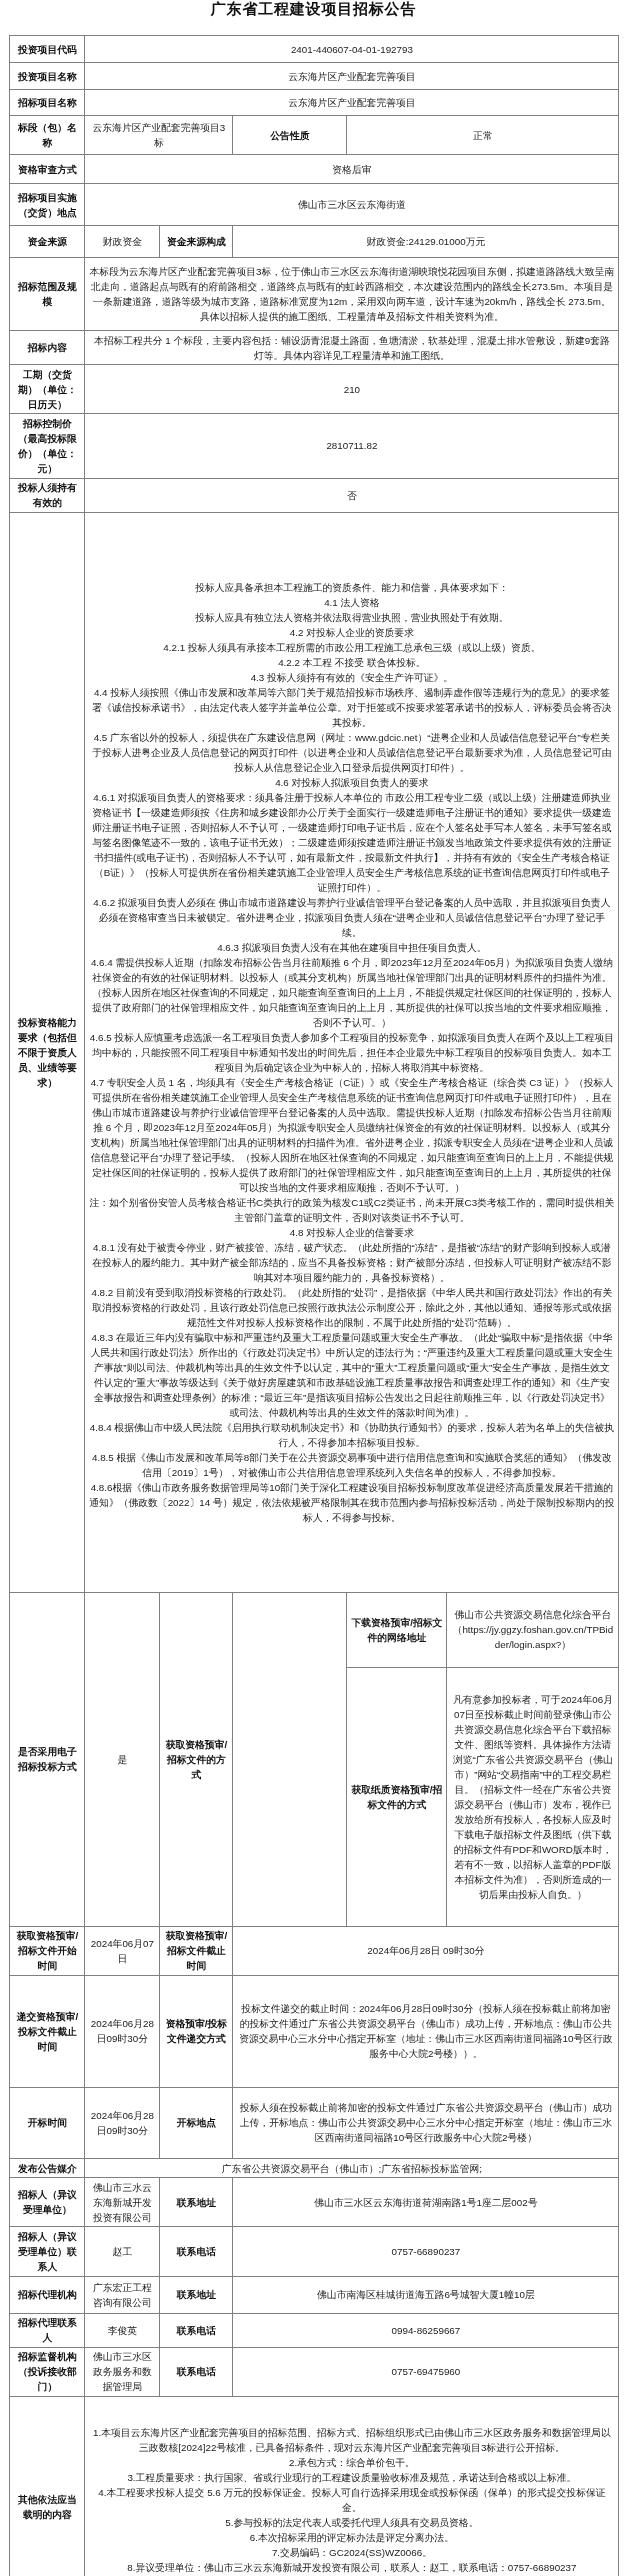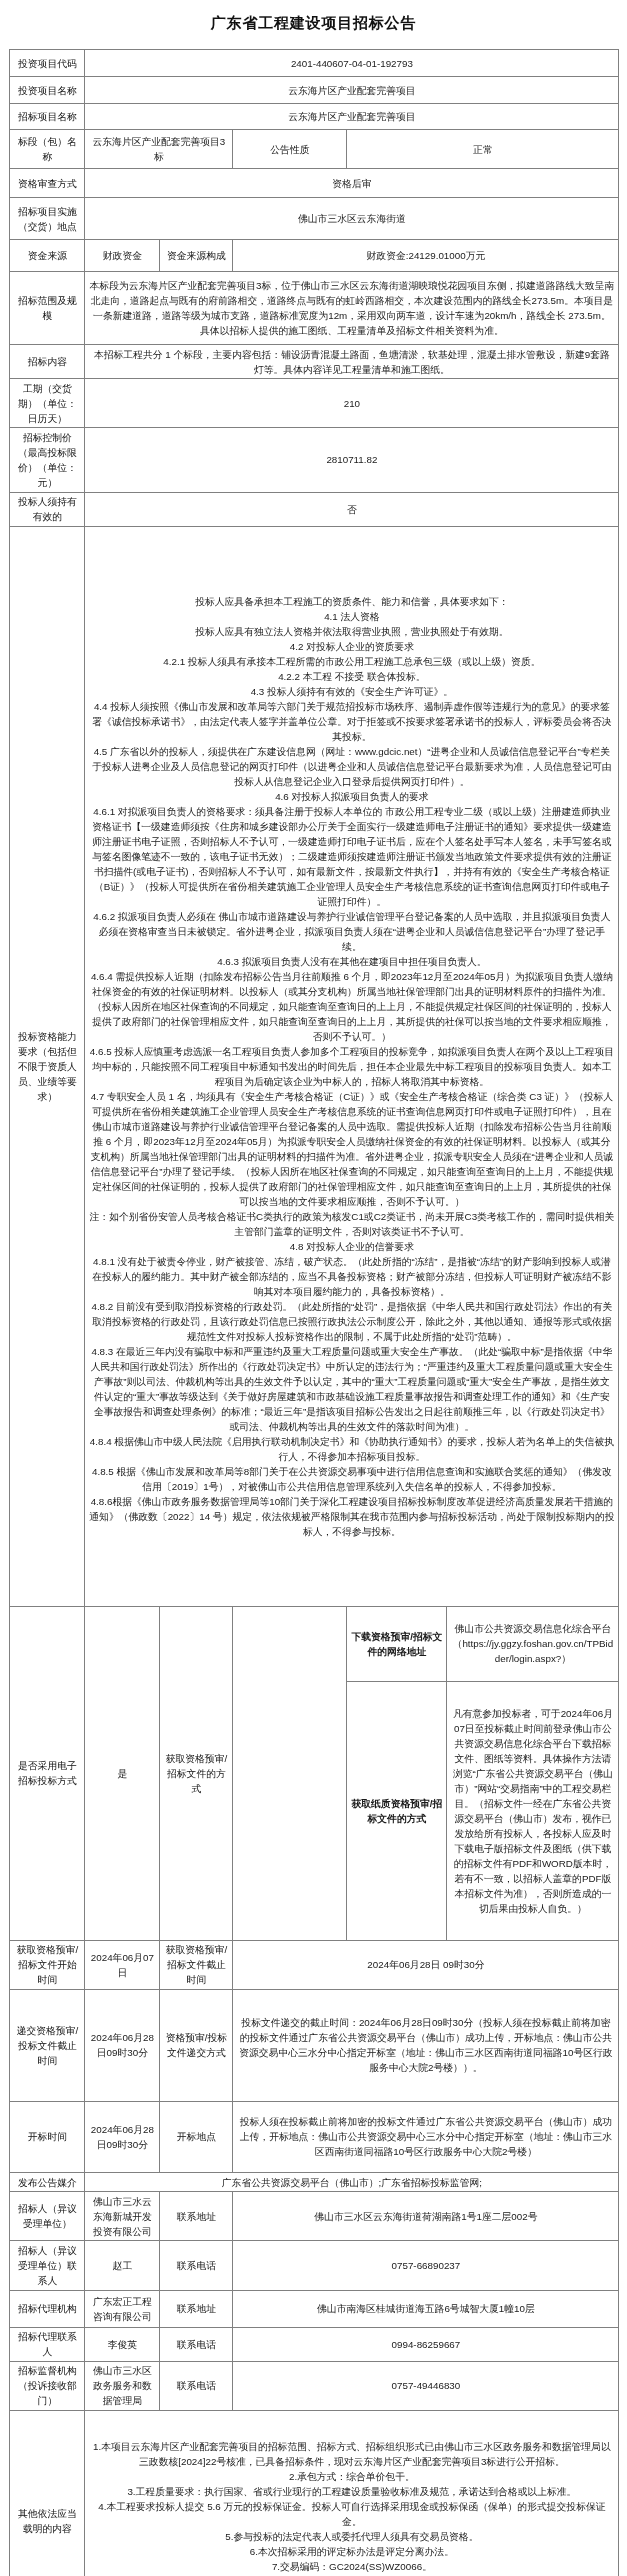--- a/index.html
+++ b/index.html
@@ -2,36 +2,36 @@
 <html style="font-size:12.6px"><head>
 <meta charset="utf-8">
 <style>
   html,body{margin:0;padding:0;background:#ffffff;}
   body{
     width:627px;height:2576px;position:relative;
     font-family:"Liberation Sans","DejaVu Sans",sans-serif;
     color:#1a1a1a;
   }
   .page-title{
-    padding-top:14px;height:35px;text-align:center;
+    padding-top:0;height:35px;text-align:center;
     font-size:15px;font-weight:bold;letter-spacing:0.8px;color:#111;
   }
   table.doc{
     border-collapse:collapse;table-layout:fixed;
     width:609px;margin-left:9.4px;
   }
   table.doc td{
     border:0.8px solid #808080;
     padding:1.6px 3.9px;
     font-size:9.8px;line-height:15px;
     text-align:center;vertical-align:middle;
     word-break:break-all;overflow-wrap:anywhere;
     white-space:pre-wrap;
   }
-  td.lbl{font-weight:normal;color:#111;}
+  td.lbl{font-weight:bold;color:#111;}
   td.para{
     text-align:left;font-size:11.8px;line-height:15px;
   }
   td.bigcell{
     text-align:left;font-size:11.8px;line-height:14px;margin-top:34px;
   }
   td.sublbl{font-weight:bold;font-size:10.2px;line-height:14px;margin-top:39px;}
 </style>
 </head>
 <body>
@@ -205,21 +205,21 @@
     <td class="lbl">招标代理联系人</td>
     <td>李俊英</td>
     <td class="lbl">联系电话</td>
     <td colspan="3">0994-86259667</td>
   </tr>
 
   <tr style="height:34px">
     <td class="lbl">招标监督机构（投诉接收部门）</td>
     <td>佛山市三水区政务服务和数据管理局</td>
     <td class="lbl">联系电话</td>
-    <td colspan="3">0757-49446830</td>
+    <td colspan="3">0757-69475960</td>
   </tr>
 
   <tr style="height:222px">
     <td class="lbl">其他依法应当载明的内容</td>
     <td colspan="5" class="para">1.本项目云东海片区产业配套完善项目的招标范围、招标方式、招标组织形式已由佛山市三水区政务服务和数据管理局以三政数核[2024]22号核准，已具备招标条件，现对云东海片区产业配套完善项目3标进行公开招标。
 2.承包方式：综合单价包干。
 3.工程质量要求：执行国家、省或行业现行的工程建设质量验收标准及规范，承诺达到合格或以上标准。
 4.本工程要求投标人提交 5.6 万元的投标保证金。投标人可自行选择采用现金或投标保函（保单）的形式提交投标保证金。
 5.参与投标的法定代表人或委托代理人须具有交易员资格。
 6.本次招标采用的评定标办法是评定分离办法。

